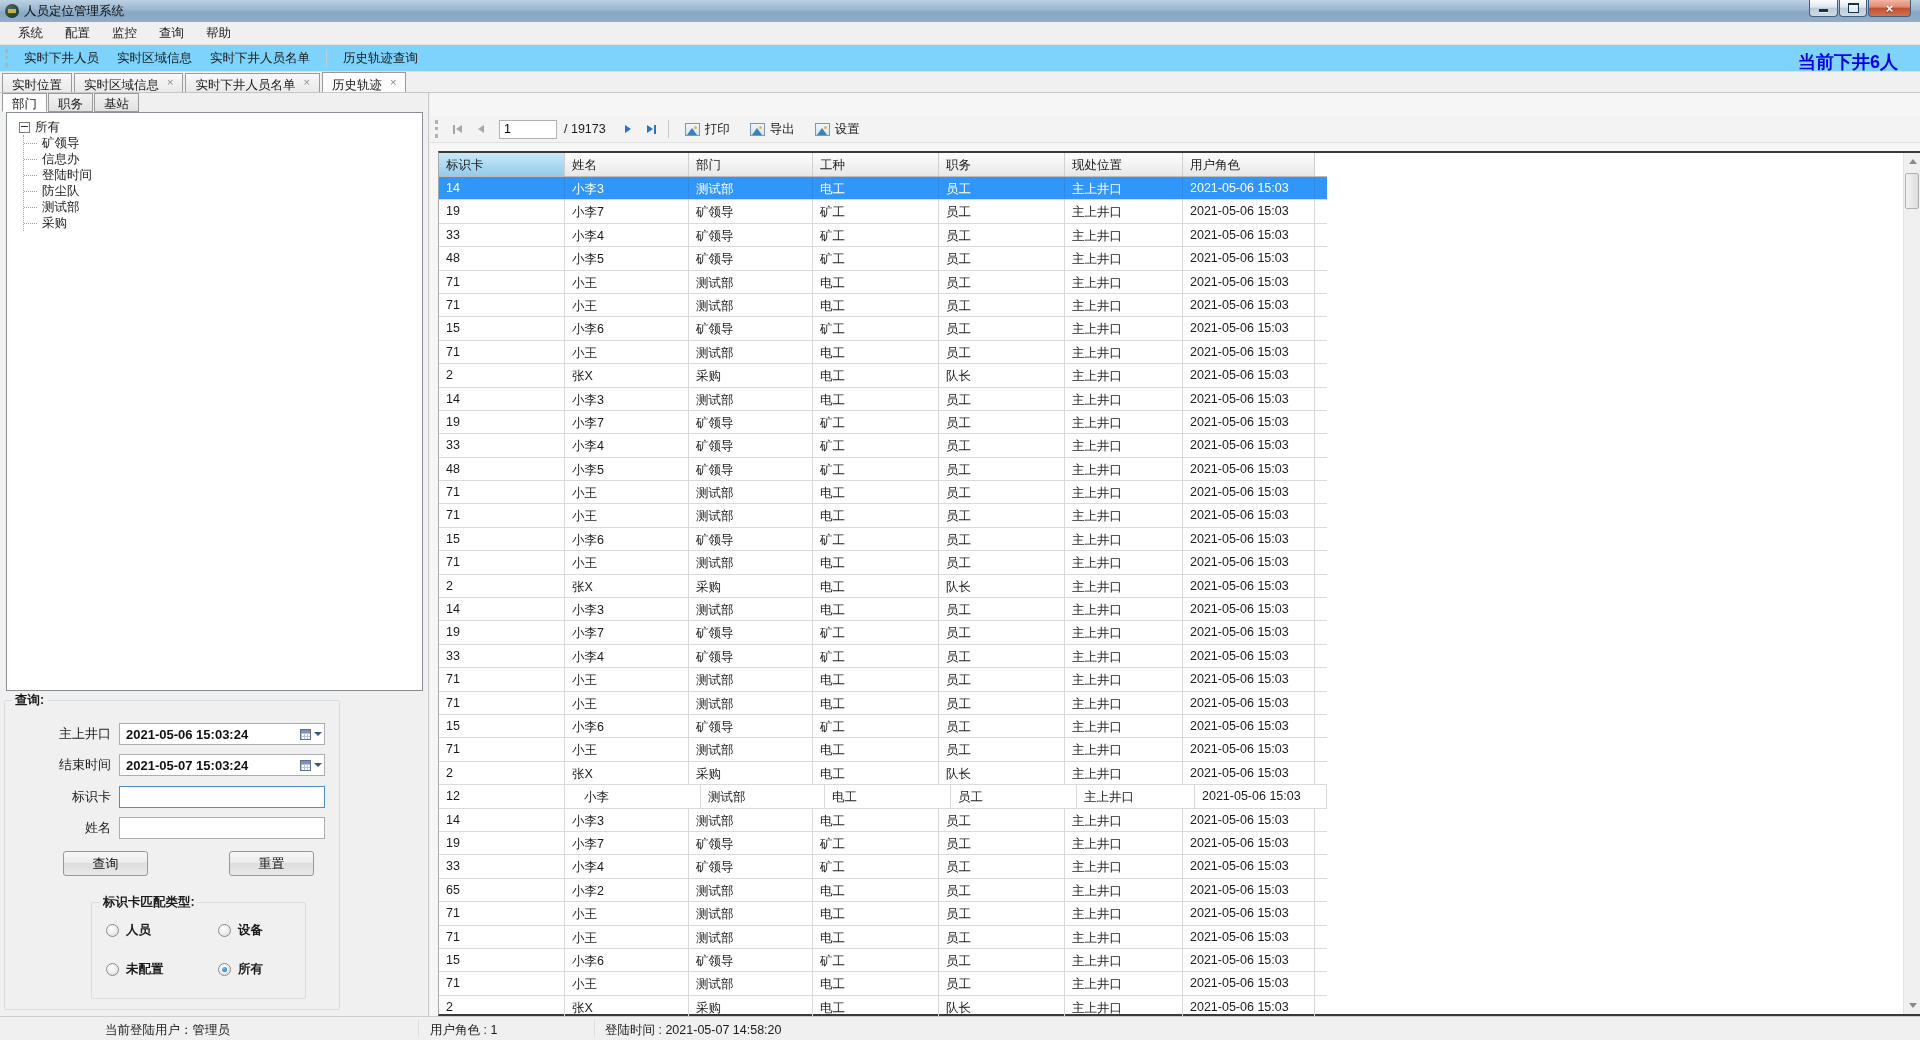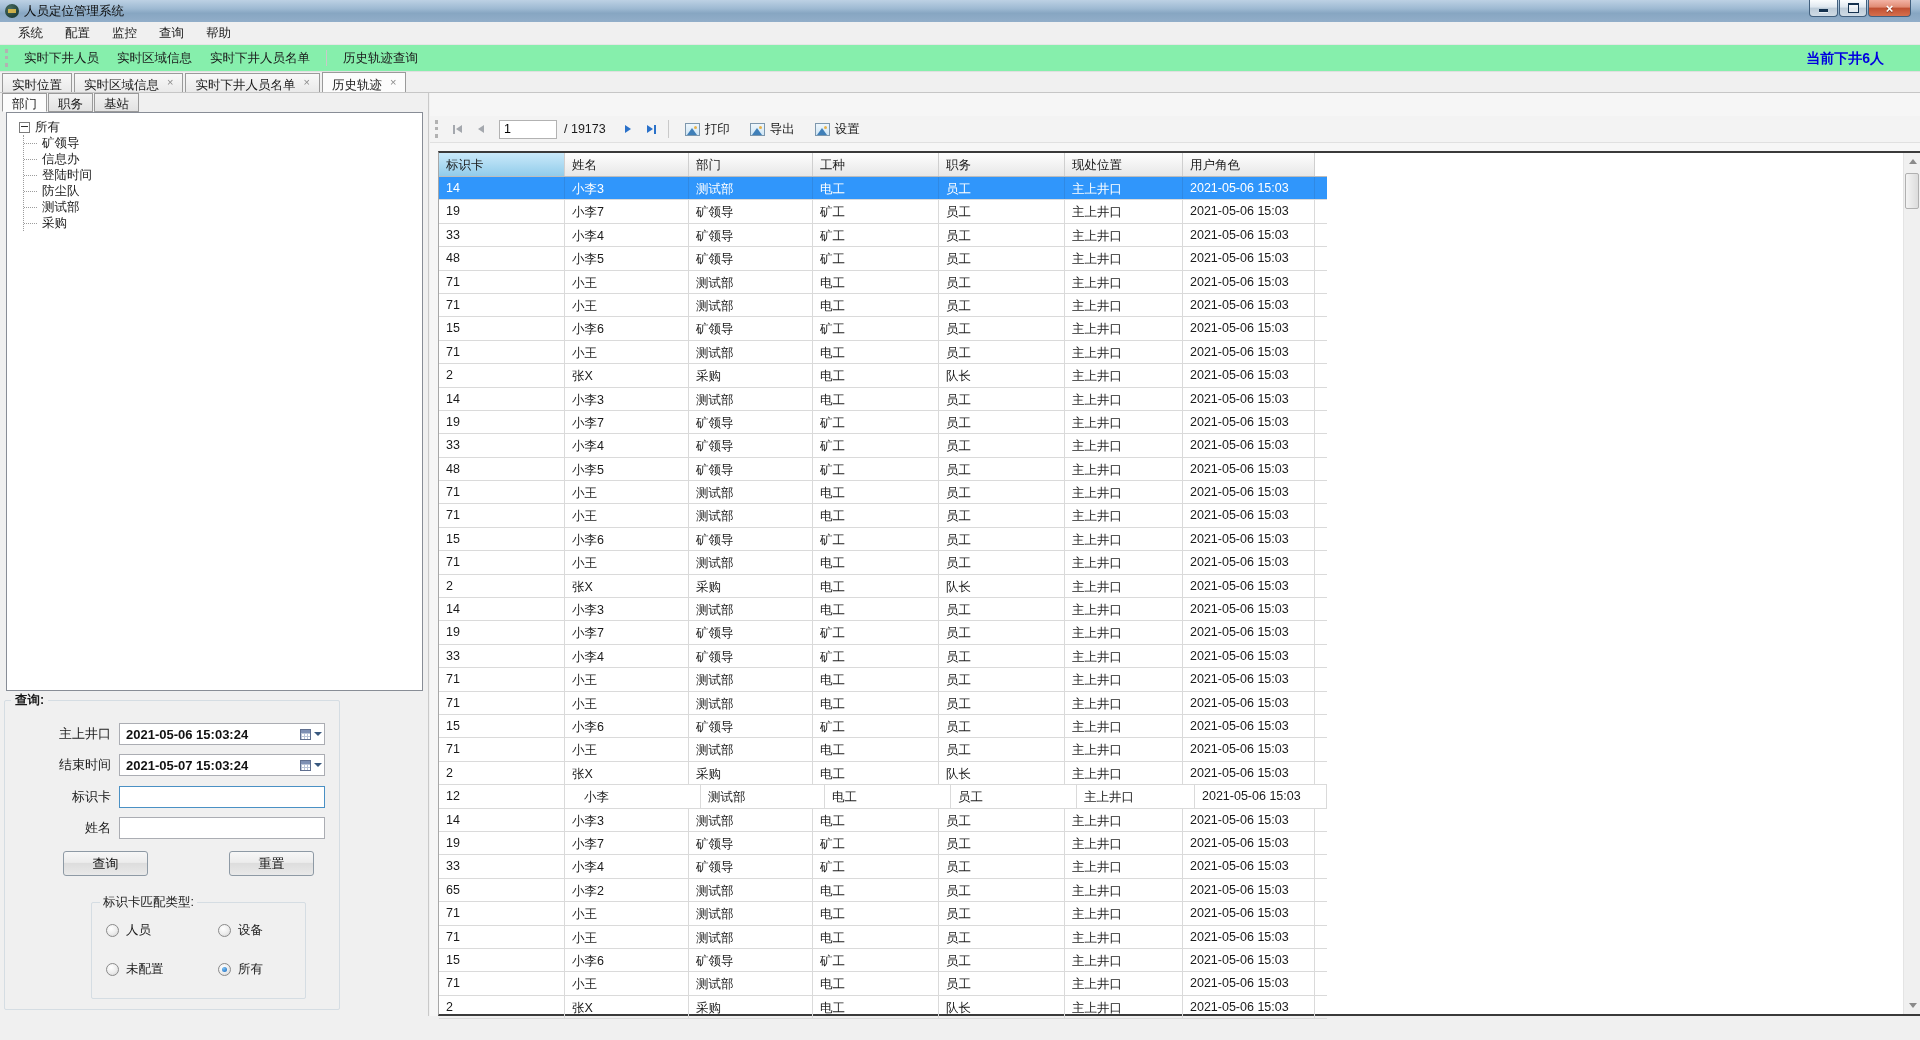--- a/index.html
+++ b/index.html
@@ -23,26 +23,26 @@
   .glyph-min{width:9px;height:3px;background:#15324f;margin-top:5px;box-shadow:0 1px 0 rgba(255,255,255,.6);}
   .glyph-max{width:9px;height:7px;border:1px solid #15324f;border-top:2px solid #15324f;background:rgba(255,255,255,.6);}
   .glyph-close{color:#fff;font-weight:bold;font-size:13px;line-height:13px;text-shadow:0 1px 1px rgba(0,0,0,.4);}
 
   
   .menubar{position:absolute;left:0;top:22px;right:0;height:23px;background:#f0f0f0;
     display:flex;align-items:center;padding-left:7px;border-bottom:1px solid #e6e6e6;box-sizing:border-box;}
   .menu-item{padding:3px 11px;}
 
   
-  .toolbar{position:absolute;left:0;top:45px;right:0;height:27px;background:#86efac;
+  .toolbar{position:absolute;left:0;top:45px;right:0;height:27px;background:#7dd3fc;
     border-bottom:1px solid #e0e0e0;display:flex;align-items:center;box-sizing:border-box;}
   .grip{width:0;height:18px;border-left:3px dotted #b2b2b2;margin:0 7px 0 5px;flex:none;}
   .tool-btn{padding:4px 9px;}
   .tool-sep{width:1px;height:16px;background:#c9c9c9;margin:0 7px;}
-  .mine-count{position:absolute;right:36px;top:5px;color:#0000e0;font-weight:bold;font-size:14px;}
+  .mine-count{position:absolute;right:22px;top:5px;color:#0000e0;font-weight:bold;font-size:18px;}
 
   
   .tabbar{position:absolute;left:0;top:72px;right:0;height:20px;background:#f0f0f0;
     display:flex;align-items:flex-end;padding-left:2px;box-sizing:border-box;}
   .tab{border:1px solid #9a9a9a;border-bottom:none;background:linear-gradient(#f8f8f8,#e9e9e9);
     height:19px;box-sizing:border-box;padding:3px 9px 0;display:flex;gap:8px;align-items:flex-start;margin-right:2px;}
   .tab.active{background:#fcfcfc;height:20px;padding-top:4px;}
   .tab-close{color:#8a8a8a;font-size:11px;line-height:11px;}
 
   
@@ -78,21 +78,21 @@
   .cal-icon{width:11px;height:11px;border:1px solid #5f6f8f;box-sizing:border-box;background:#fff;
     background-image:linear-gradient(#7e90b4 0 3px,rgba(0,0,0,0) 3px),
       repeating-linear-gradient(90deg,#b9c4d8 0 1px,rgba(0,0,0,0) 1px 3px),
       repeating-linear-gradient(#b9c4d8 0 1px,rgba(0,0,0,0) 1px 3px);}
   .tri-down{width:0;height:0;border-left:4px solid transparent;border-right:4px solid transparent;
     border-top:4px solid #38587e;}
   .q-btn{position:absolute;top:150px;width:85px;height:25px;border:1px solid #8e9aa5;border-radius:3px;
     background:linear-gradient(#f7f7f7,#ececec 45%,#dddddd 50%,#e9e9e9);
     font-family:"Liberation Sans",sans-serif;font-size:13px;color:#111;}
   .radio-box{position:absolute;left:86px;top:201px;width:215px;height:97px;border:1px solid #d5dde3;
-    border-radius:2px;box-sizing:border-box;}
+    border-radius:2px;box-sizing:border-box;font-weight:bold;}
   .rb-legend{position:absolute;left:8px;top:-9px;background:#f0f0f0;padding:0 3px;}
   .radio-grid{position:absolute;left:14px;top:18px;display:grid;grid-template-columns:112px 80px;row-gap:21px;}
   .radio-opt{display:flex;align-items:center;gap:7px;height:18px;}
   .radio{width:13px;height:13px;border-radius:50%;border:1px solid #8a8a8a;box-sizing:border-box;
     background:radial-gradient(circle at 38% 32%,#ffffff,#ececec 55%,#cfcfcf);position:relative;flex:none;}
   .radio.checked::after{content:"";position:absolute;left:3px;top:3px;width:5px;height:5px;border-radius:50%;
     background:radial-gradient(circle at 35% 30%,#7cc0f0,#1668c0);}
 
   
   .right-panel{position:absolute;left:430px;top:0;right:0;bottom:0;background:#f6f6f6;}
@@ -658,14 +658,21 @@
             </div>
           <div class="sb-thumb"></div>
           <div class="sb-btn sb-dn">
               <span class="sb-tri-dn"></span>
             </div>
         </div>
       </div>
     </div>
   </div>
 
+  <div class="statusbar">
+    <span class="status-item st-user">当前登陆用户：管理员</span>
+    <span class="st-div" style="left:418px;"></span>
+    <span class="status-item st-role">用户角色 : 1</span>
+    <span class="st-div" style="left:594px;"></span>
+    <span class="status-item st-time">登陆时间 : 2021-05-07 14:58:20</span>
+  </div>
 
 </div>
 
 </body></html>

